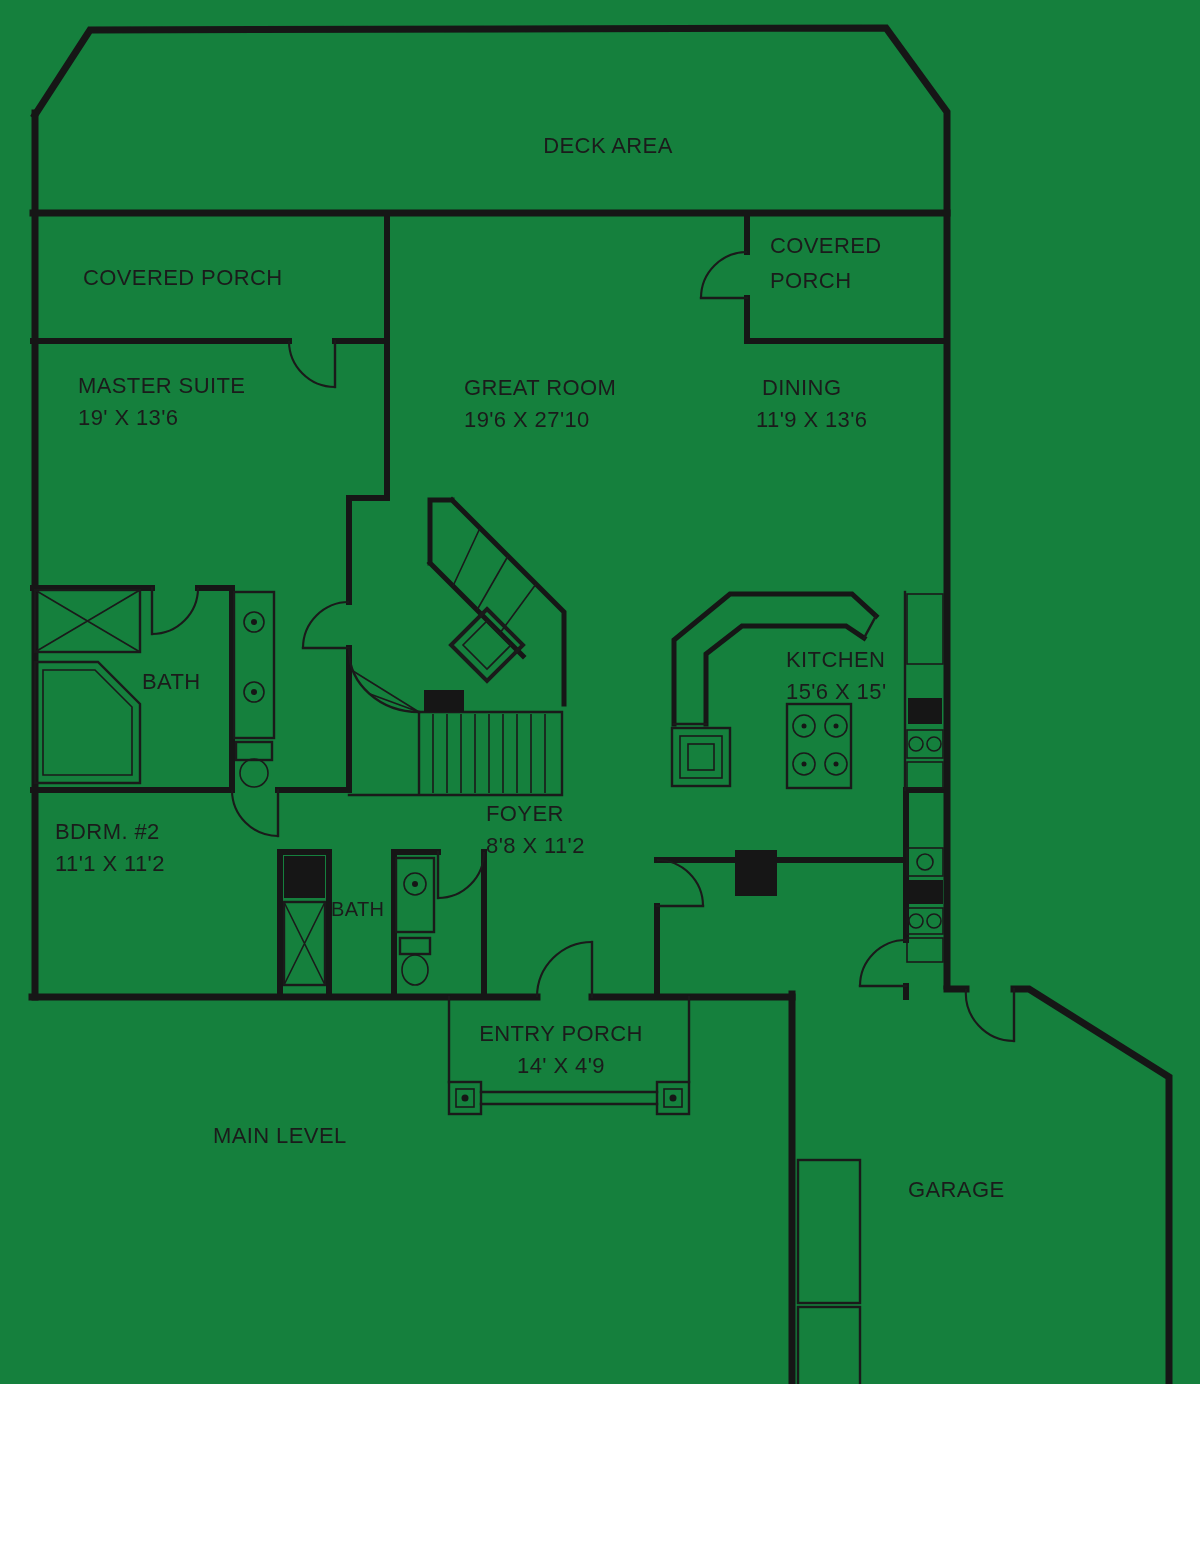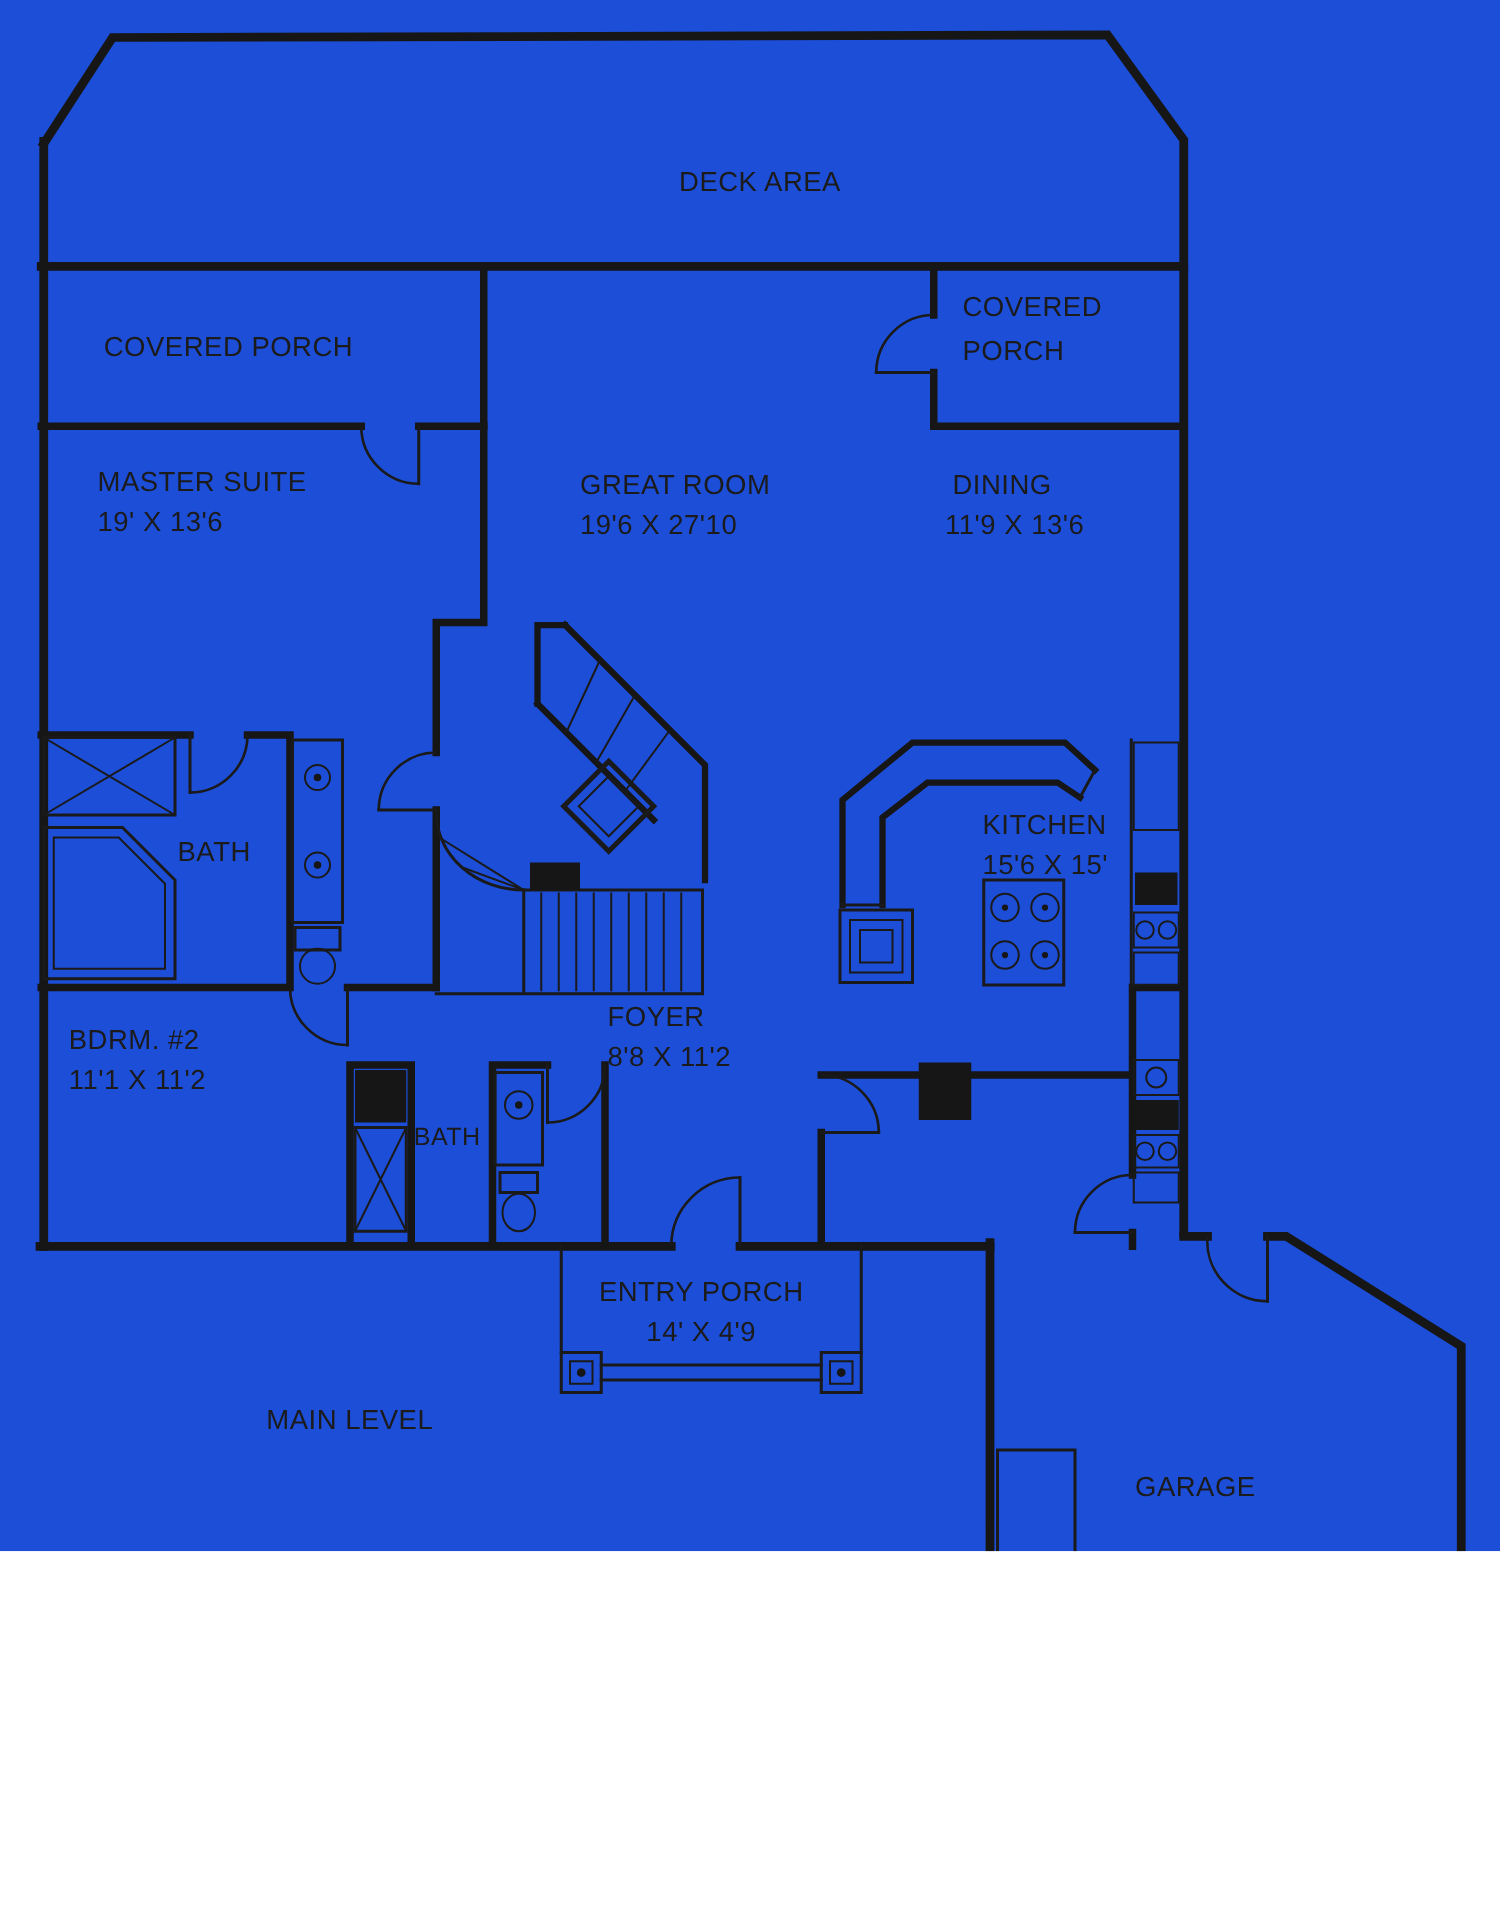--- a/index.html
+++ b/index.html
@@ -1,19 +1,19 @@
 <!DOCTYPE html>
 <html><head>
 <meta charset="utf-8">
 <style>
   html,body{margin:0;padding:0;background:#ffffff;}
   .sheet{
     position:relative;
-    width:1200px;height:1241px;
-    background:#1d4ed8;
+    width:1200px;height:1384px;
+    background:#15803d;
     font-family:"Liberation Sans", sans-serif;
     overflow:hidden;
   }
   svg{display:block;}
   
   .w7{stroke:#161616;stroke-width:7;fill:none;stroke-linecap:square;}
   .w6{stroke:#161616;stroke-width:6;fill:none;stroke-linecap:square;}
   .w5{stroke:#161616;stroke-width:5;fill:none;stroke-linecap:square;}
   .w4{stroke:#1a1a1a;stroke-width:4;fill:none;stroke-linecap:square;}
   .t {stroke:#1a1a1a;stroke-width:2.4;fill:none;stroke-linecap:square;}

